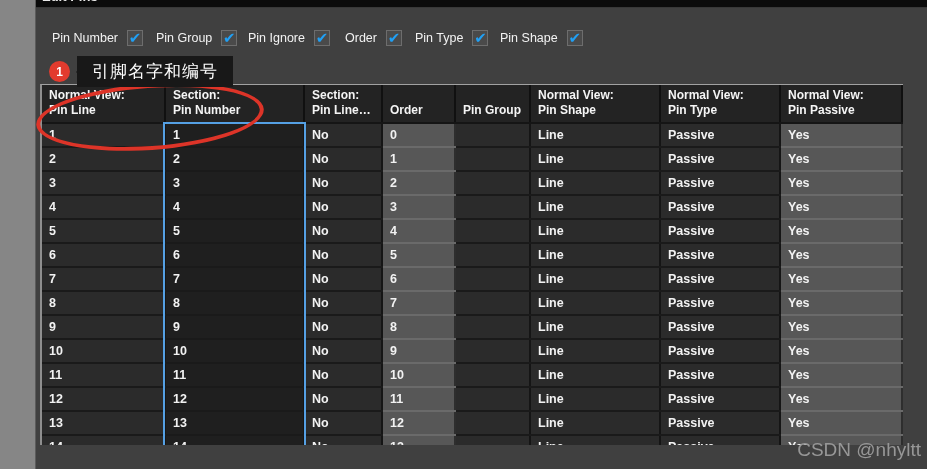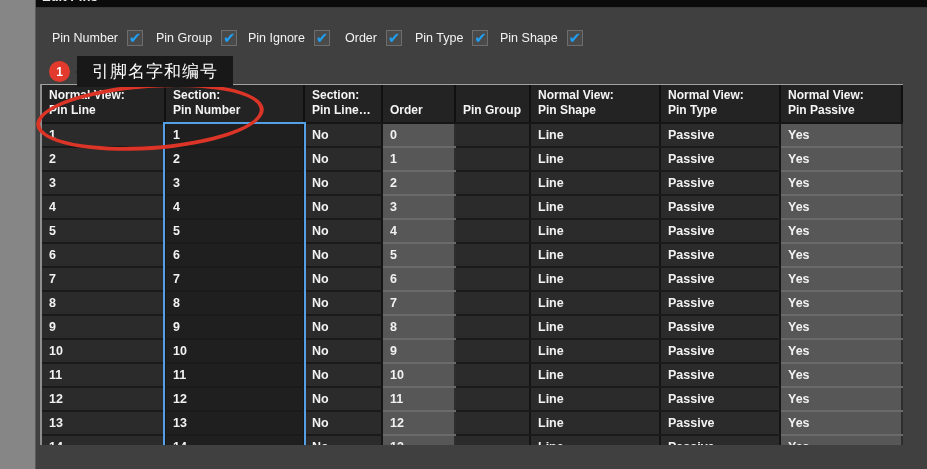--- a/index.html
+++ b/index.html
@@ -285,14 +285,15 @@
           </tr>
         </tbody>
     </table>
     <div class="col-select"></div>
   </div>
 
   <div class="ann-ellipse"></div>
   <div class="ann-badge">1</div>
   <div class="ann-tip">引脚名字和编号</div>
 
+  <div class="watermark">CSDN @nhyltt</div>
 
 </div>
 
 </body></html>

